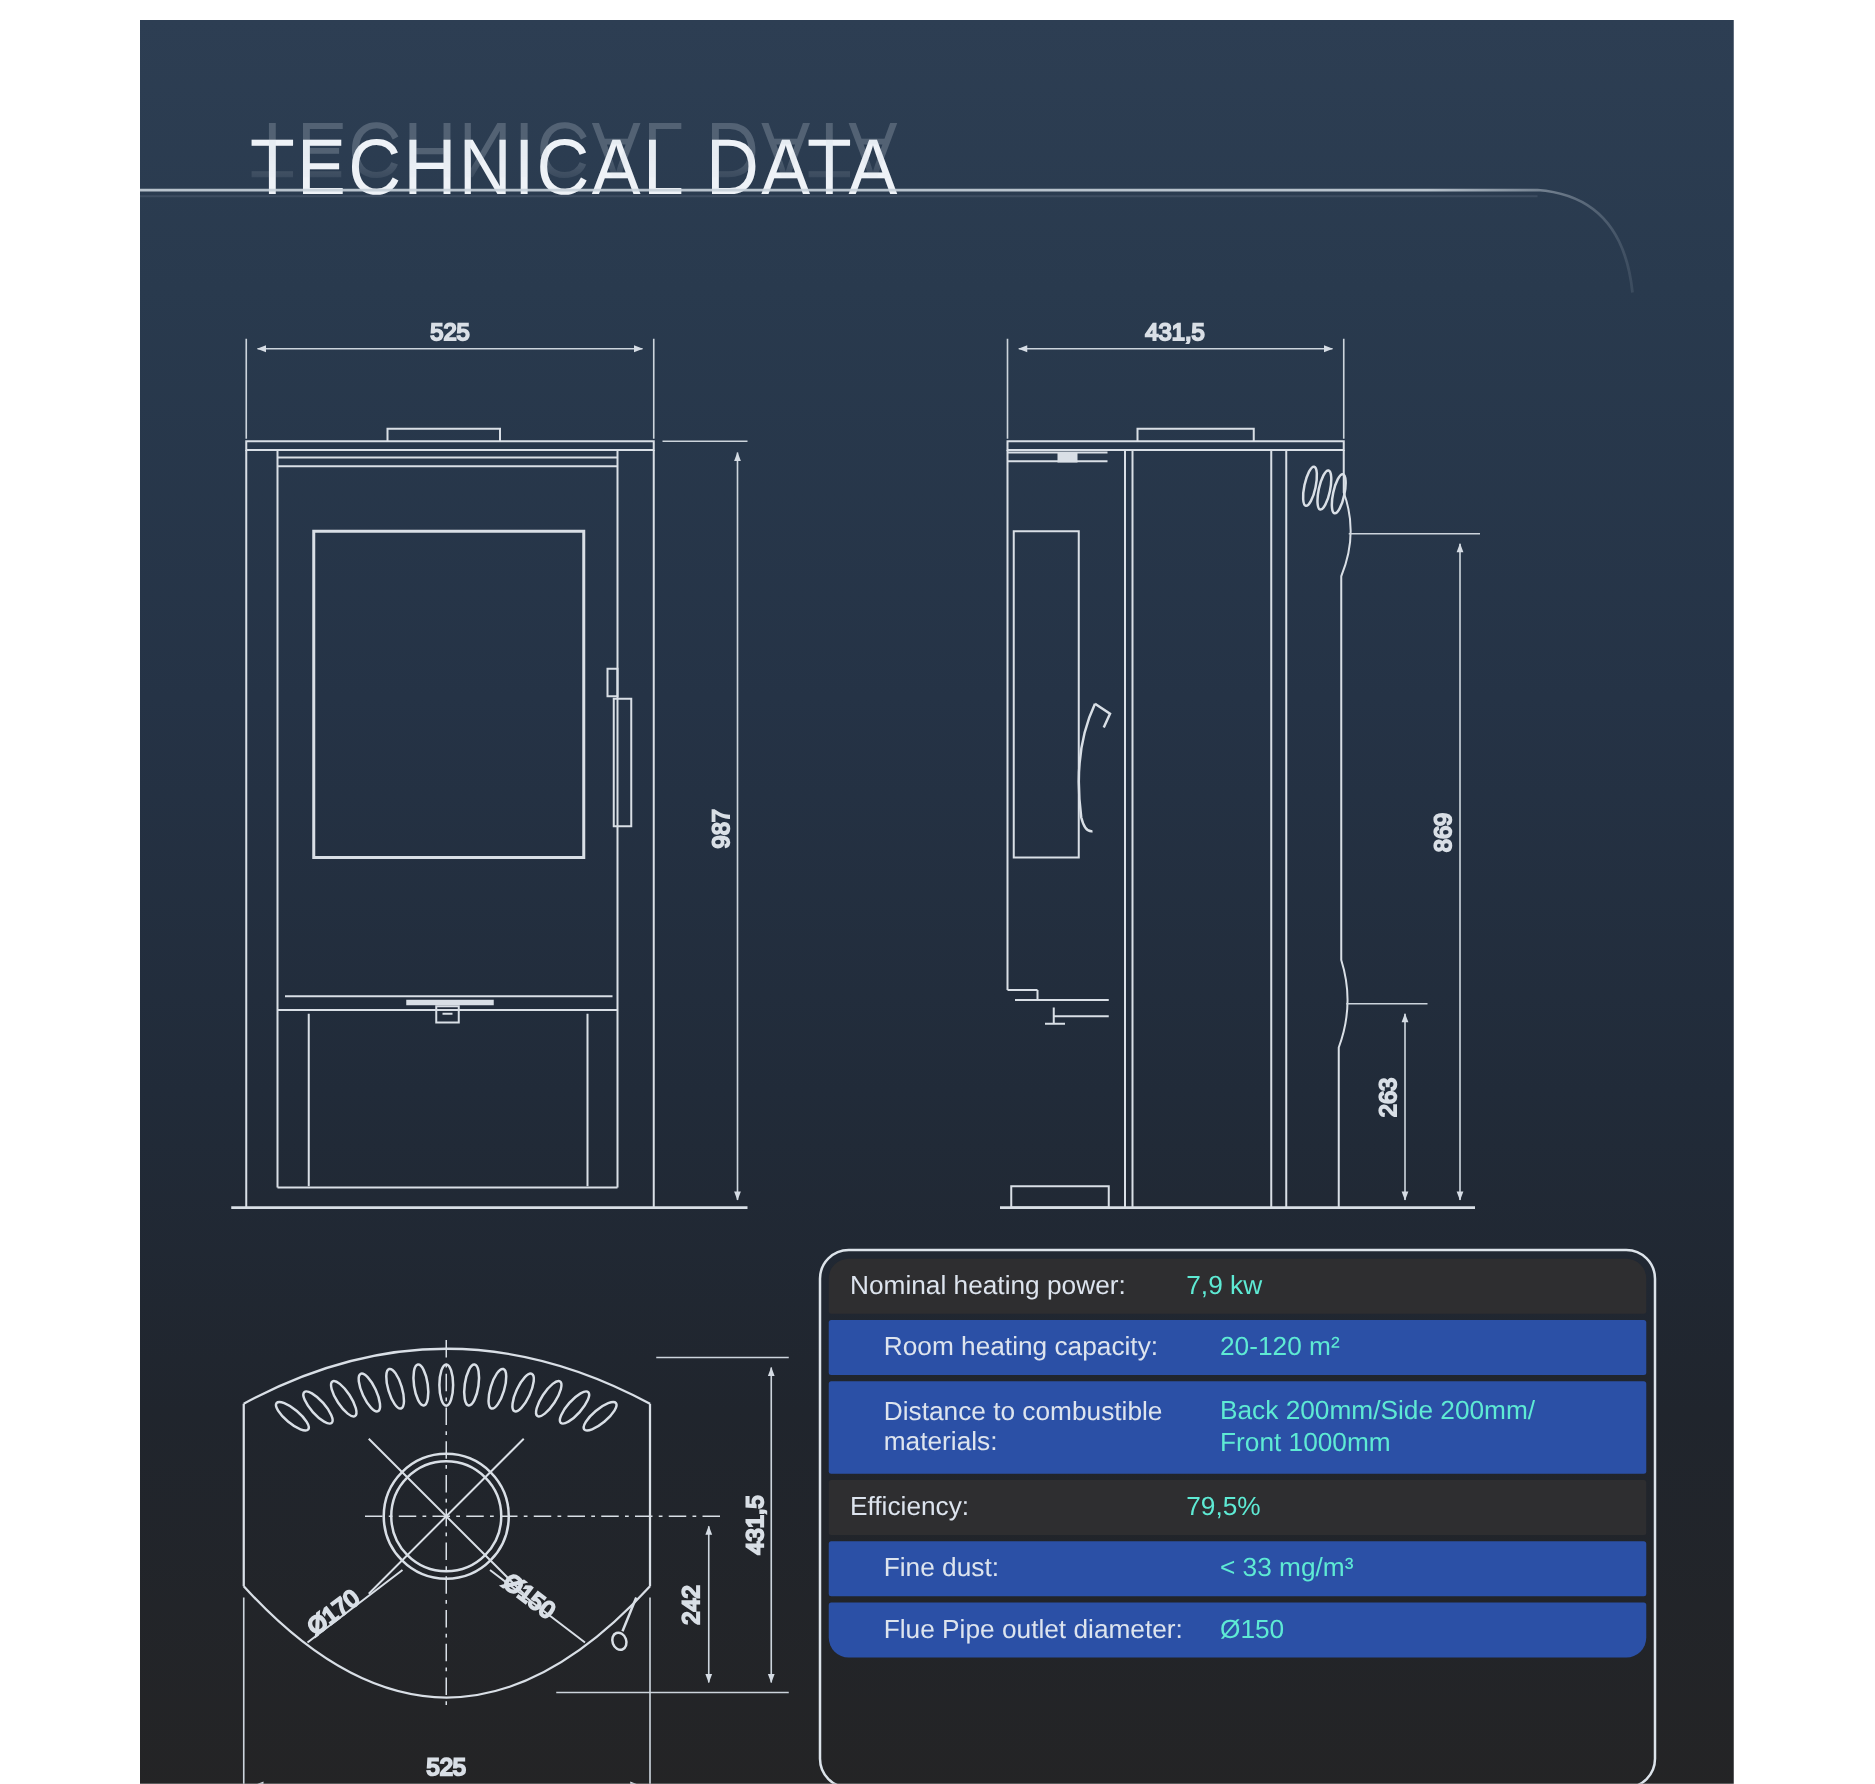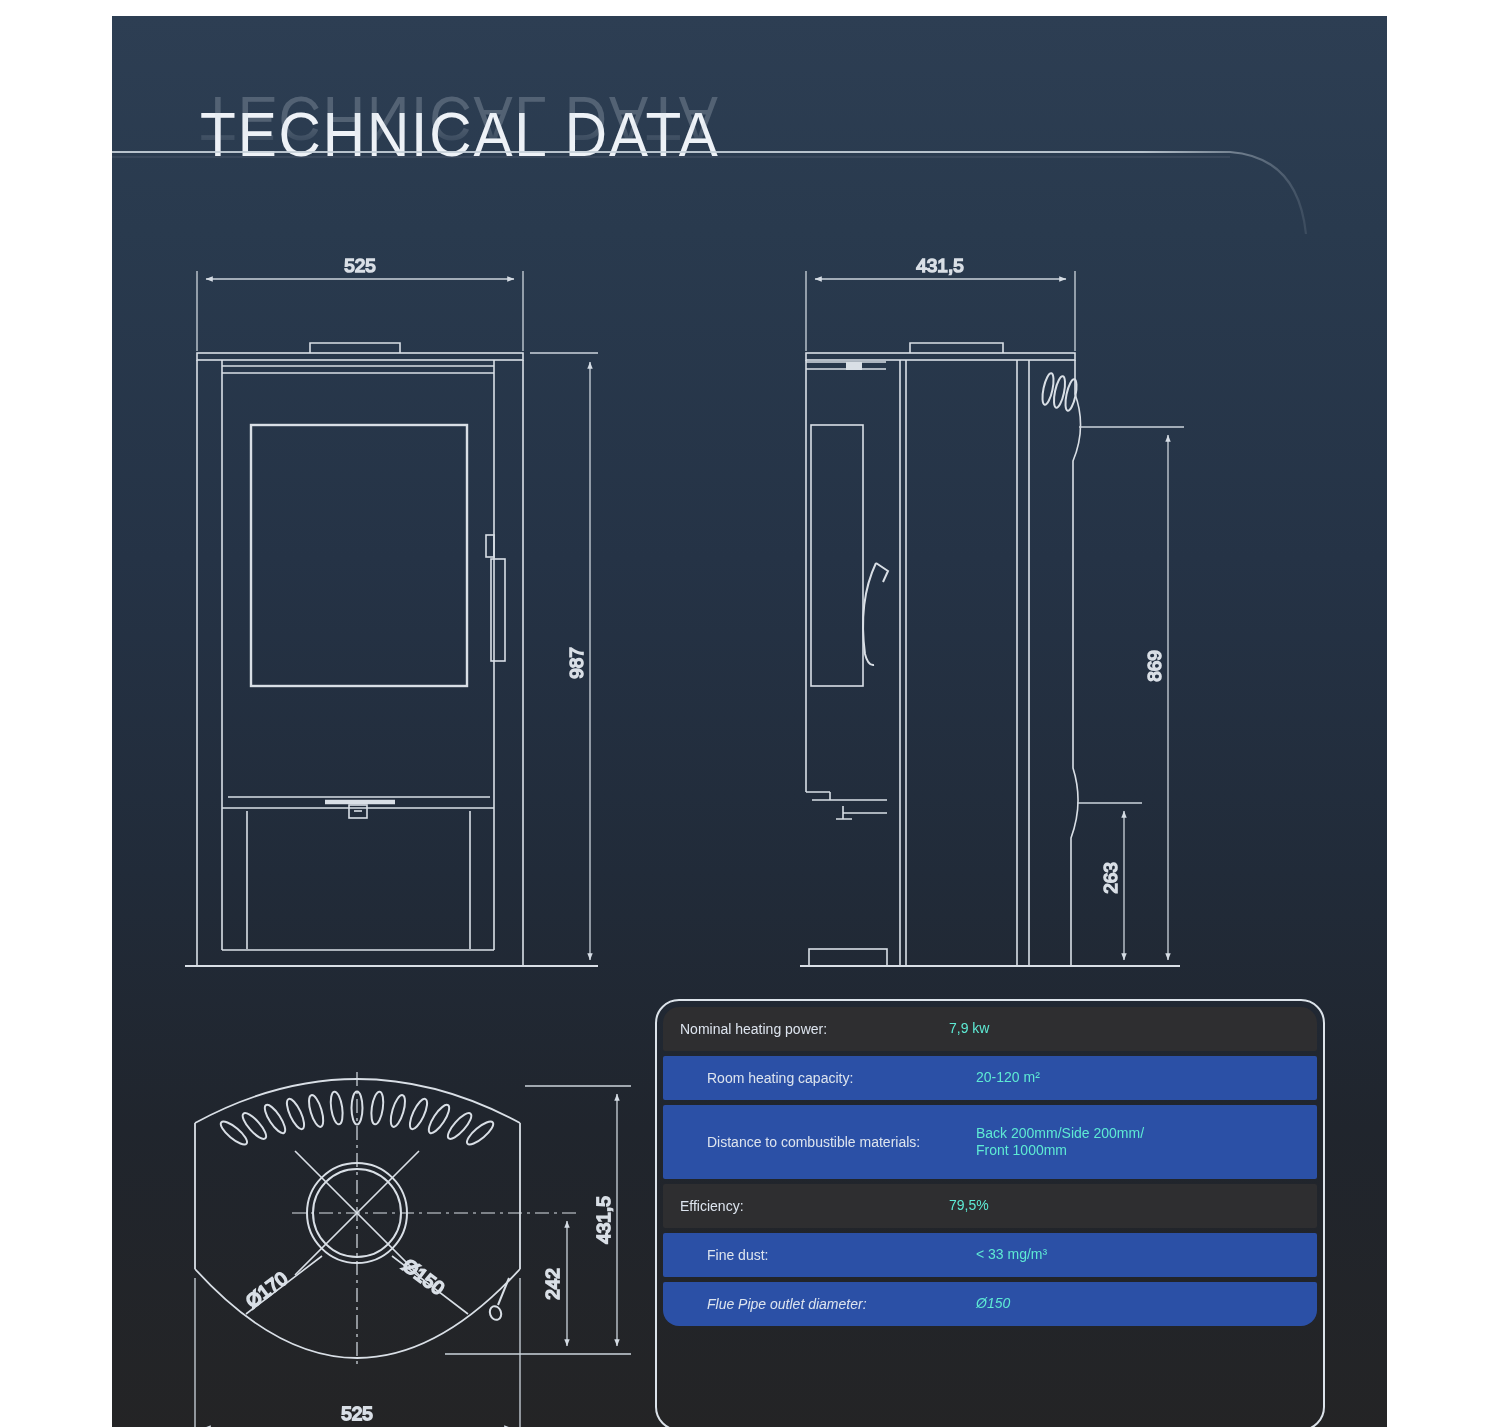--- a/index.html
+++ b/index.html
@@ -30,26 +30,26 @@
   svg text{font-family:"Liberation Sans",sans-serif;fill:#d5dce4;}
 
   .spec-table{
     position:absolute;left:543px;top:983px;width:670px;height:432px;
     border:2px solid #dce3ea;border-radius:24px;padding:6px;box-sizing:border-box;
     background:transparent;
   }
   .trow{
     display:flex;align-items:center;height:44px;margin-bottom:5px;
     background:#2e2e30;border-radius:2px;padding-left:17px;box-sizing:border-box;
-    color:#e3e9f2;font-size:14px;
+    color:#e3e9f2;font-size:21px;
   }
   .trow.blue{background:#2b50a6;padding-left:44px;}
   .trow.tall{height:74px;}
   .trow:first-child{border-radius:16px 16px 2px 2px;}
-  .trow:last-child{border-radius:2px 2px 16px 16px;margin-bottom:12px;font-style:italic;}
+  .trow:last-child{border-radius:2px 2px 16px 16px;margin-bottom:12px;}
   .trow .lbl{flex:0 0 269px;color:#dde4ee;}
   .trow .val{flex:1;color:#5eead4;line-height:1.25;}
 </style>
 </head>
 <body>
 
 <div class="content">
 
   <div class="title">TECHNICAL DATA</div>
   <div class="title-reflect">TECHNICAL DATA</div>

